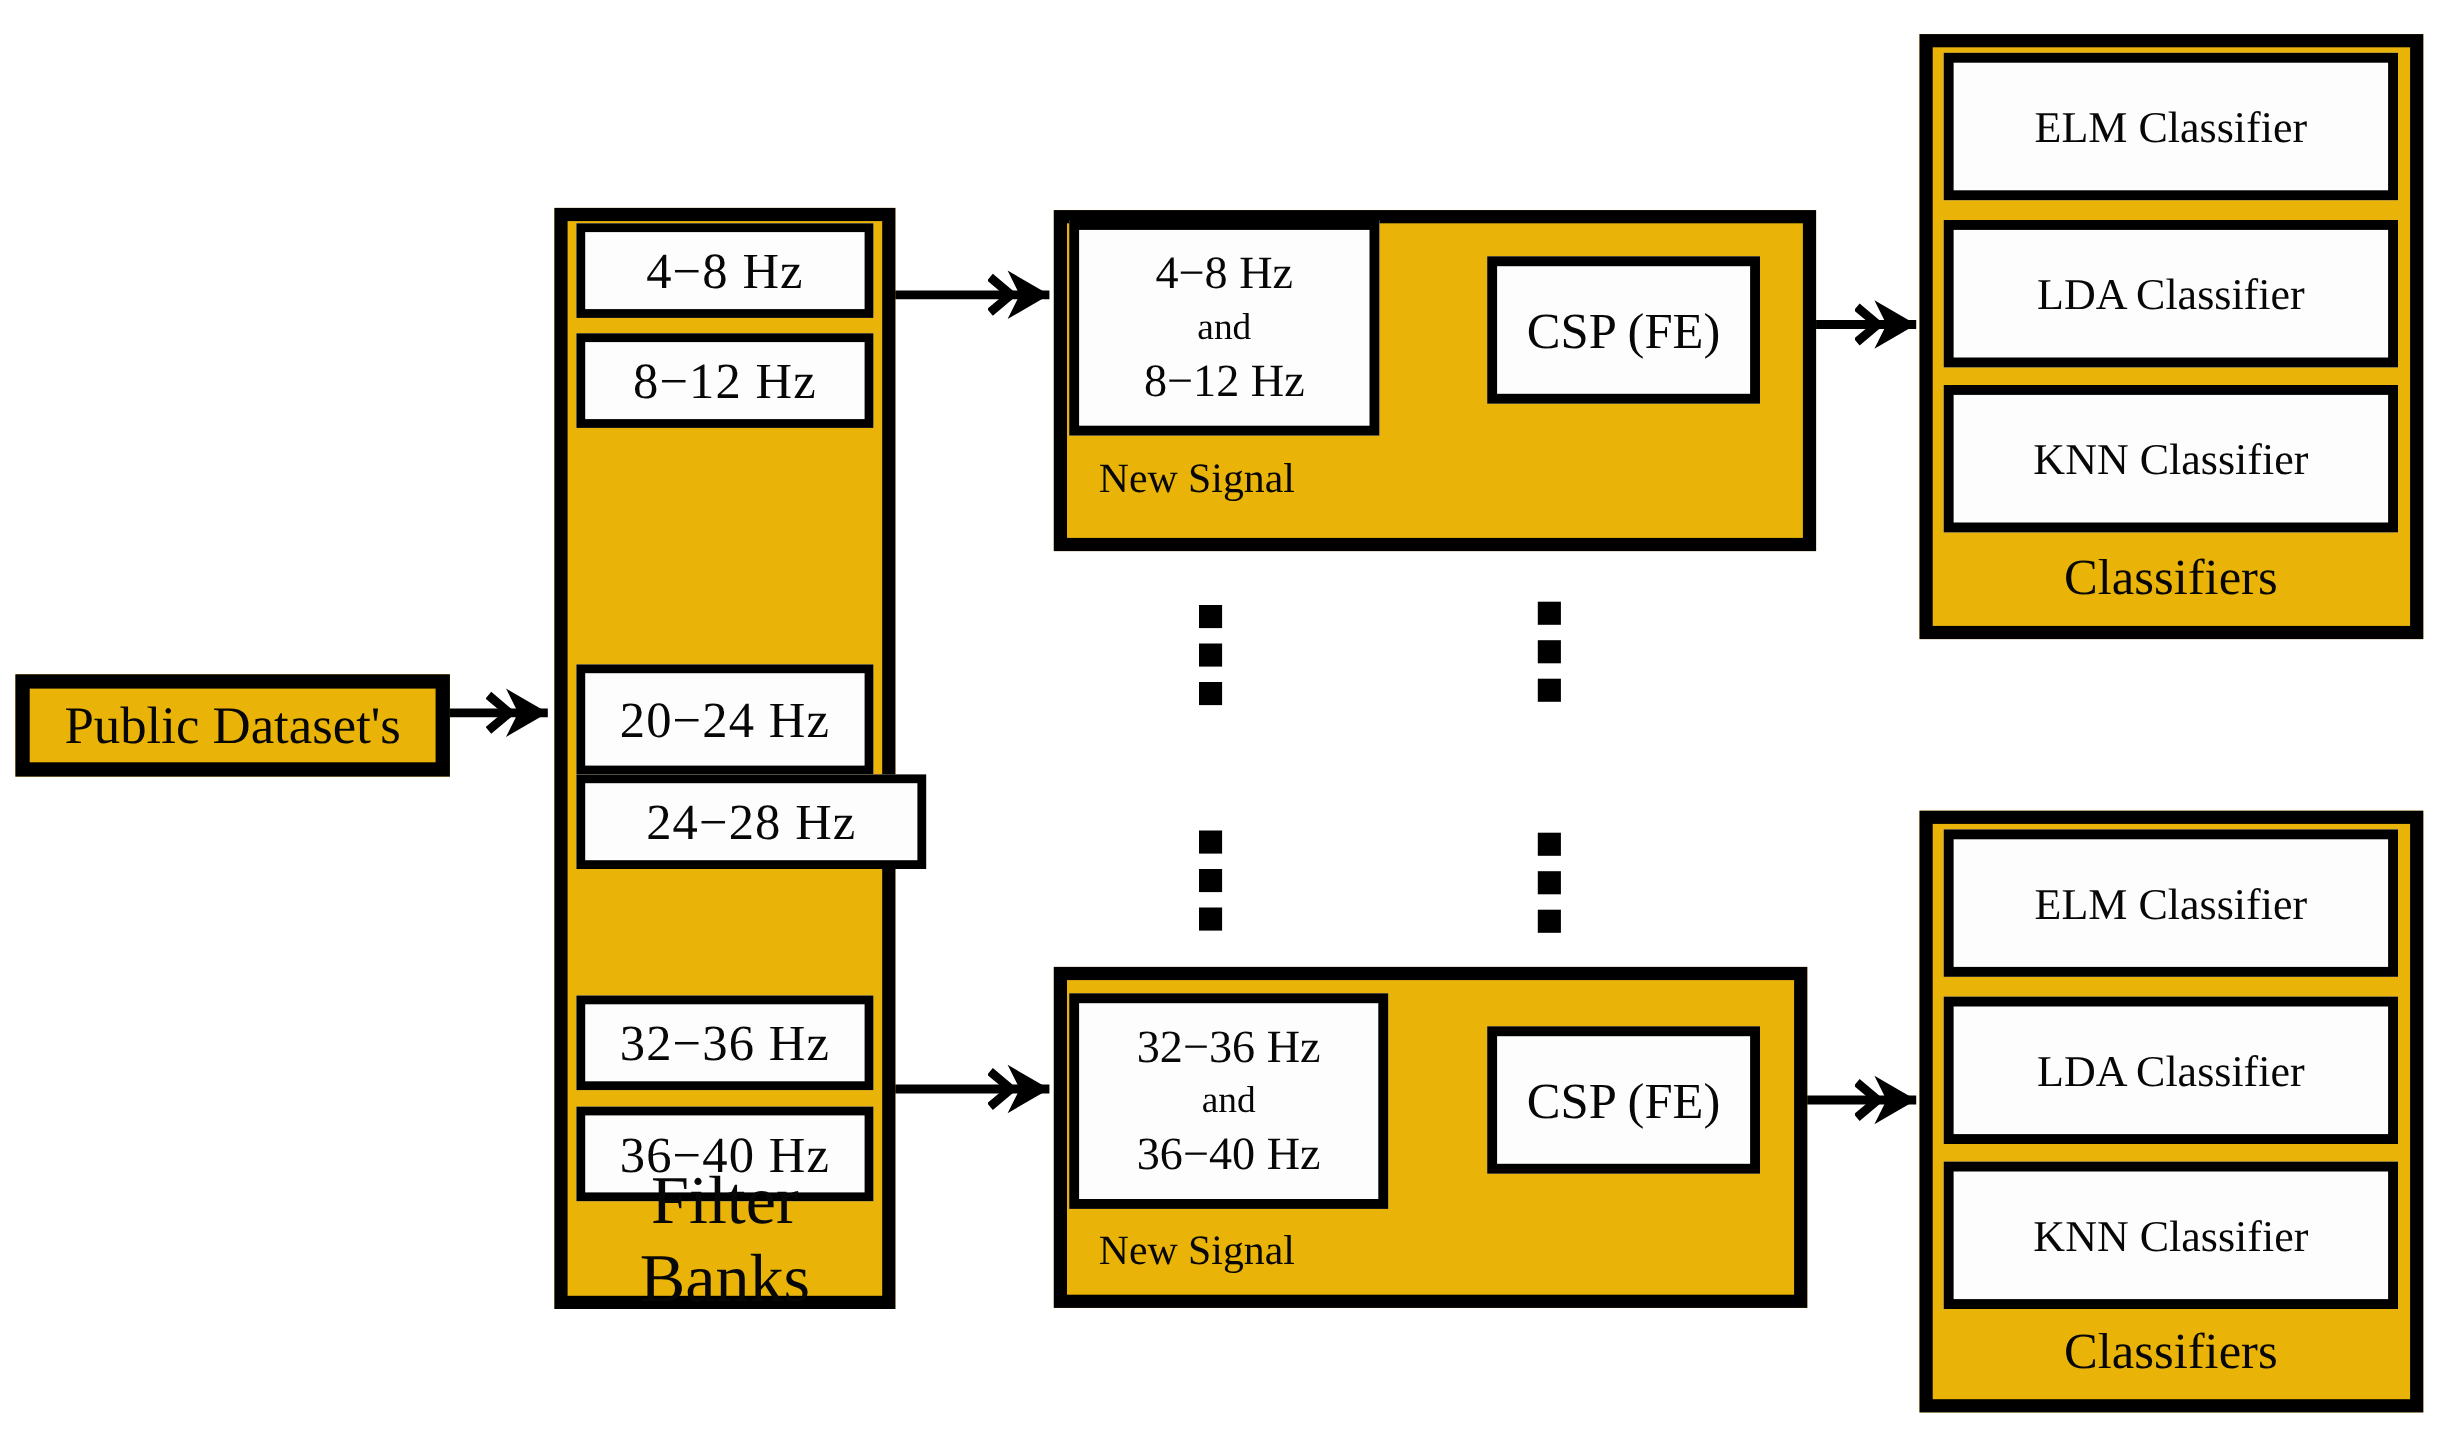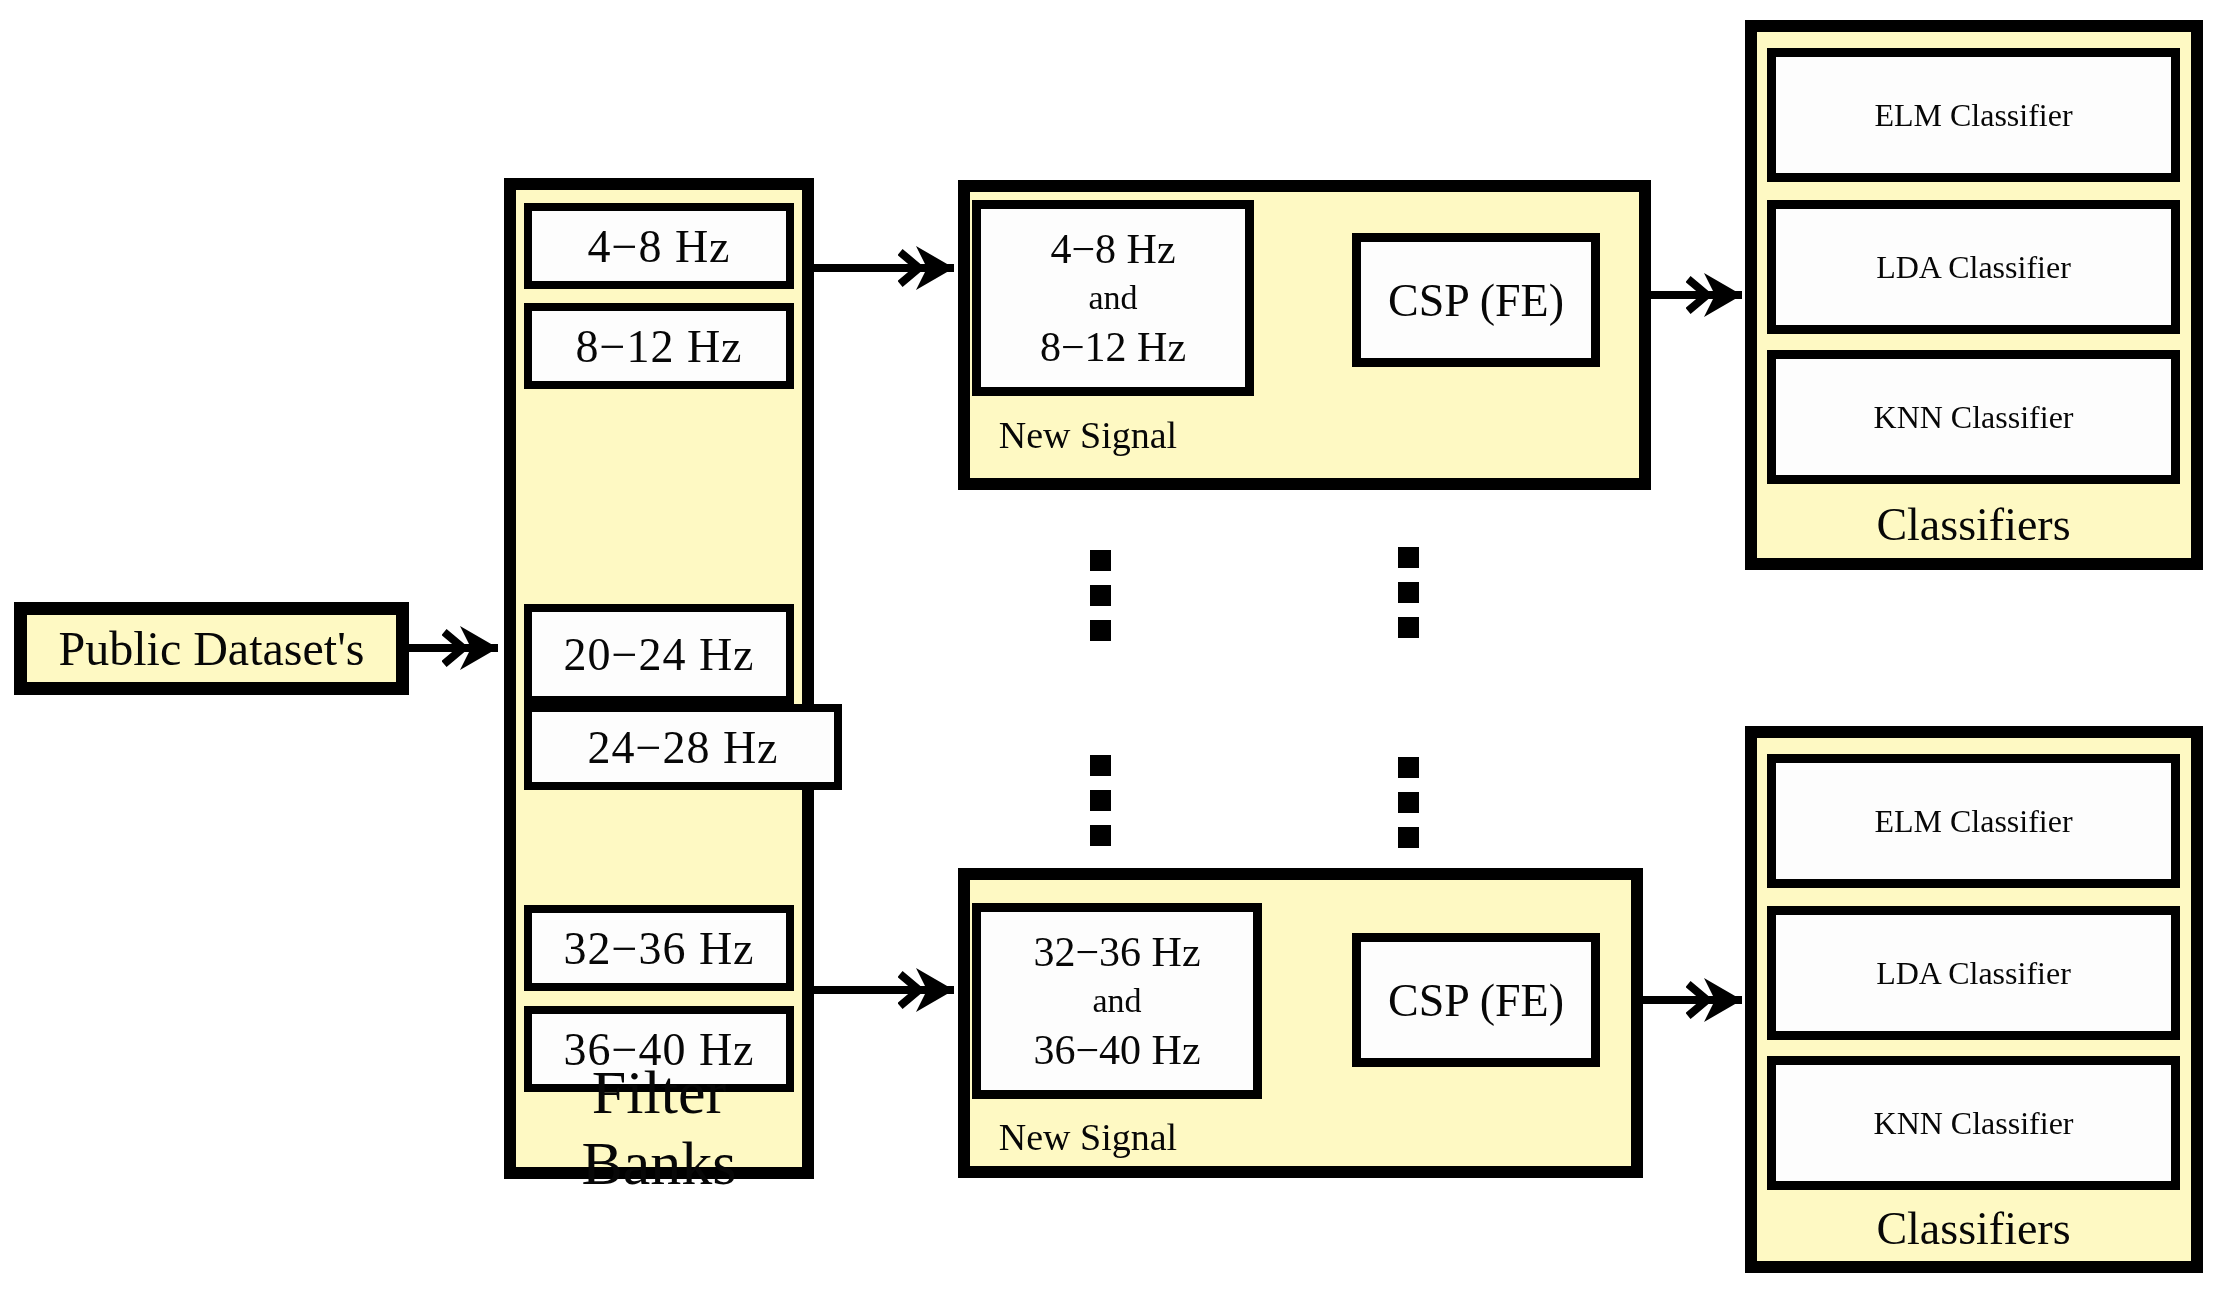--- a/index.html
+++ b/index.html
@@ -12,39 +12,39 @@
     width: 2227px;
     height: 1305px;
     background: #ffffff;
     font-family: "Liberation Serif", "DejaVu Serif", serif;
     color: #070707;
     overflow: hidden;
   }
   .abs { position: absolute; box-sizing: border-box; }
 
   
-  .frame-thick { border: 12px solid #000; background: #fef9c3; }
+  .frame-thick { border: 12px solid #000; background: #eab308; margin-top: 11px; }
   .frame-mid   { border: 9px solid #000;  background: #fdfdfd; }
   .frame-band  { border: 8px solid #000;  background: #fdfdfd; }
 
   .center-text {
     display: flex;
     align-items: center;
     justify-content: center;
     text-align: center;
   }
 
   .source-label   { font-size: 48px; }
   .band-label     { font-size: 46px; letter-spacing: 1px; white-space: nowrap; }
   .bank-caption   { font-size: 62px; }
   .freq-line      { font-size: 42px; line-height: 1.25; white-space: nowrap; }
   .freq-conj      { font-size: 34px; line-height: 1.1; }
   .newsig-caption { font-size: 38px; }
   .csp-label      { font-size: 46px; white-space: nowrap; }
-  .clf-label      { font-size: 32px; white-space: nowrap; }
+  .clf-label      { font-size: 40px; white-space: nowrap; }
   .clf-caption    { font-size: 46px; }
 
   .freq-box {
     display: flex;
     flex-direction: column;
     align-items: center;
     justify-content: center;
     gap: 4px;
   }
 

